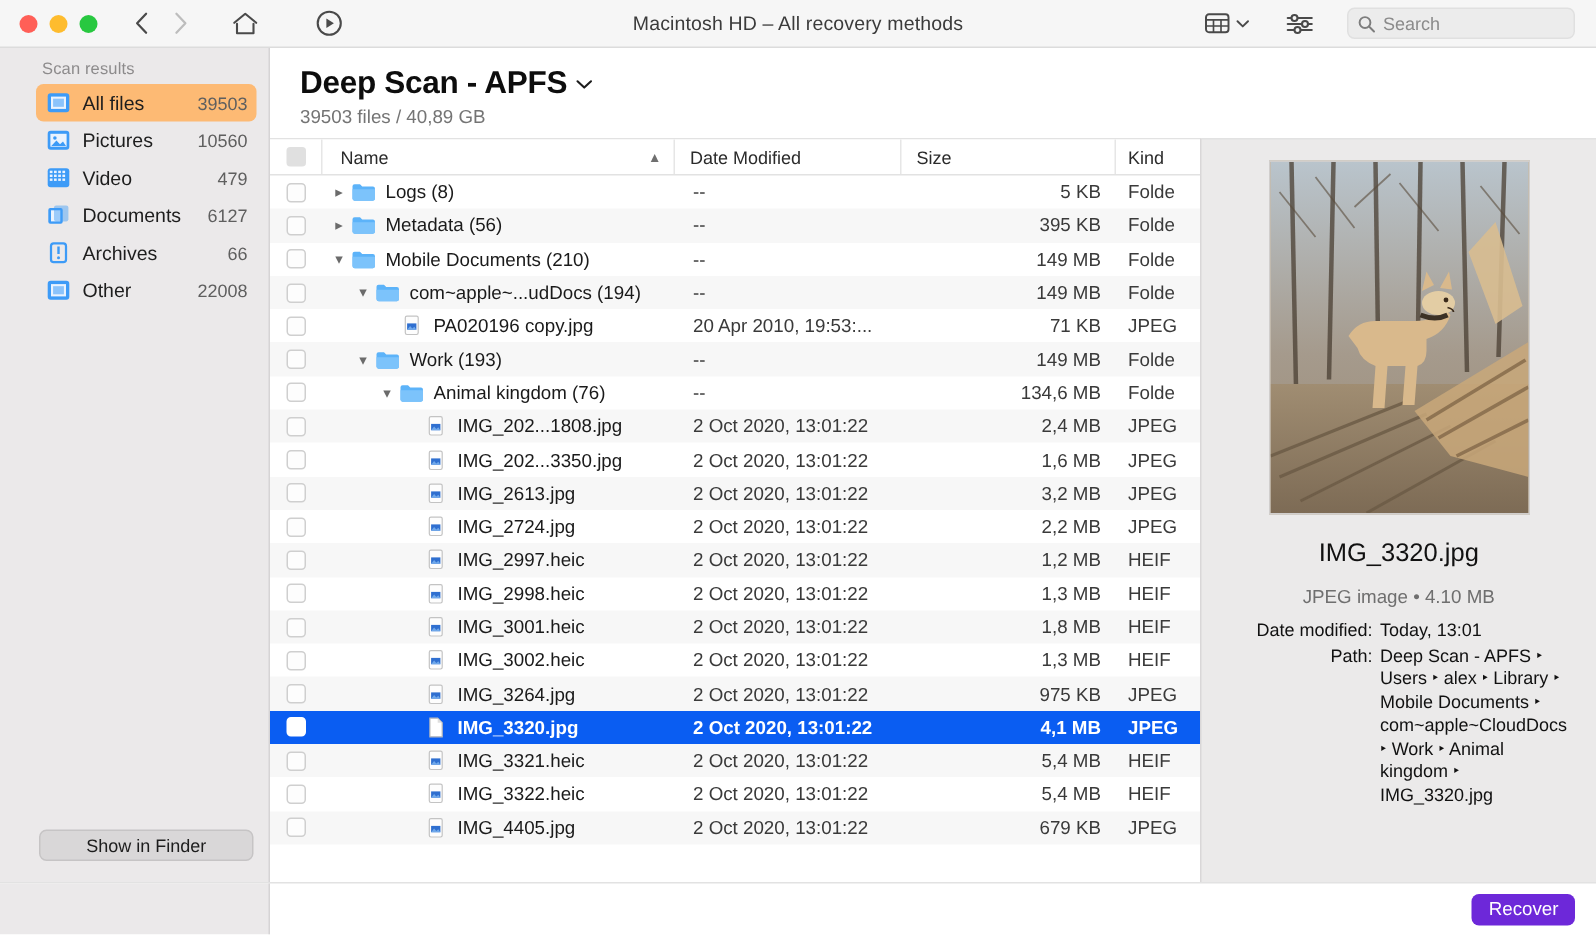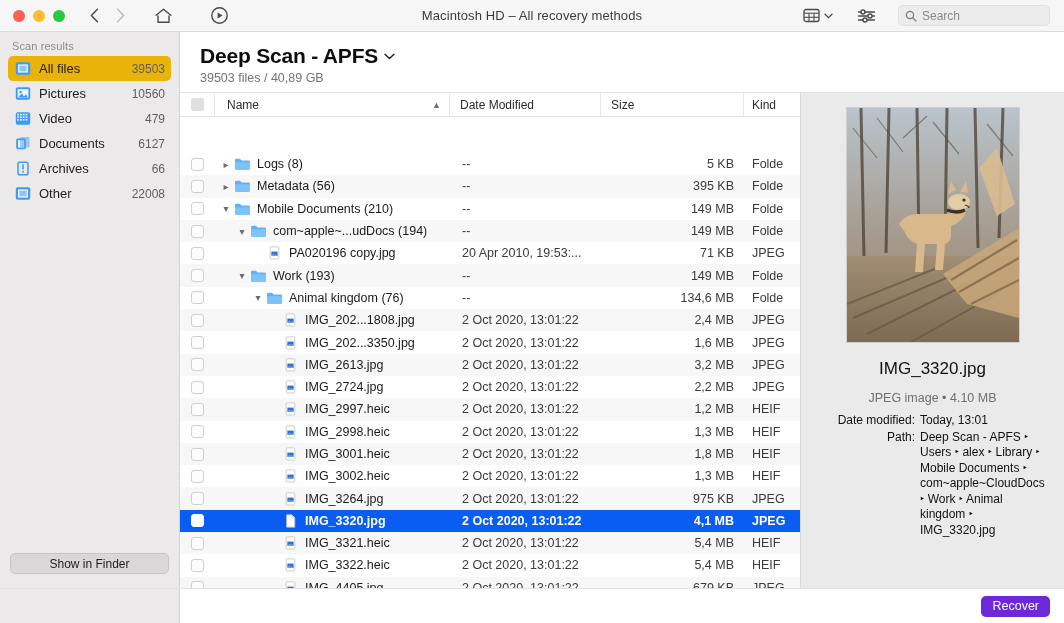--- a/index.html
+++ b/index.html
@@ -77,36 +77,37 @@
   
   .body { flex: 1; display: flex; min-height: 0; }
 
   
   .sidebar {
     width: 180px; min-width: 180px;
     background: #ebe9ea;
     border-right: 1px solid #d6d4d5;
     display: flex; flex-direction: column;
     box-sizing: border-box;
+    padding-left: 16px;
   }
   .sb-head {
     font-size: 11px; color: #8d8b8c;
     padding: 8px 0 4px 12px;
     letter-spacing: 0.1px;
   }
   .sb-list { flex: 1; padding: 0 8px; }
   .sb-item {
     height: 25px;
     display: flex; align-items: center;
     border-radius: 5px;
     padding: 0 6px 0 6px;
     box-sizing: border-box;
     font-size: 13px; color: #1d1d1d;
   }
-  .sb-item.active { background: #eab308; align-items: center; }
+  .sb-item.active { background: #fdba74; align-items: center; }
   .sb-ico { width: 17px; height: 17px; margin-right: 8px; flex: none;
             display:flex; align-items:center; justify-content:center; }
   .sb-label { flex: 1; }
   .sb-count { font-size: 12px; color: #5f5f5f; }
   .sb-foot { padding: 10px 10px 14px 10px; }
   .finder-btn {
     width: 100%; height: 21px;
     background: #d9d7d8;
     border: 1px solid #c6c4c5;
     border-radius: 5px;
@@ -123,21 +124,21 @@
     font-size: 21px; font-weight: bold; color: #0d0d0d;
     display: flex; align-items: center; gap: 6px;
     letter-spacing: -0.2px;
   }
   .scan-sub { font-size: 12.5px; color: #747474; margin-top: 3px; }
 
   .content { flex: 1; display: flex; min-height: 0; }
 
   
   .list-wrap { flex: 1; display: flex; flex-direction: column; min-width: 0;
-               border-top: 1px solid #e2e2e2; gap: 36px; }
+               border-top: 1px solid #e2e2e2; }
   .cols {
     height: 24px; min-height: 24px;
     background: #ffffff;
     border-bottom: 1px solid #e2e2e2;
     display: flex; align-items: center;
     font-size: 12px; color: #2b2b2b;
     box-sizing: border-box;
   }
   .col-chk { width: 34px; display:flex; align-items:center; justify-content:center;
              border-right: 1px solid #e6e6e6; height: 100%; }

